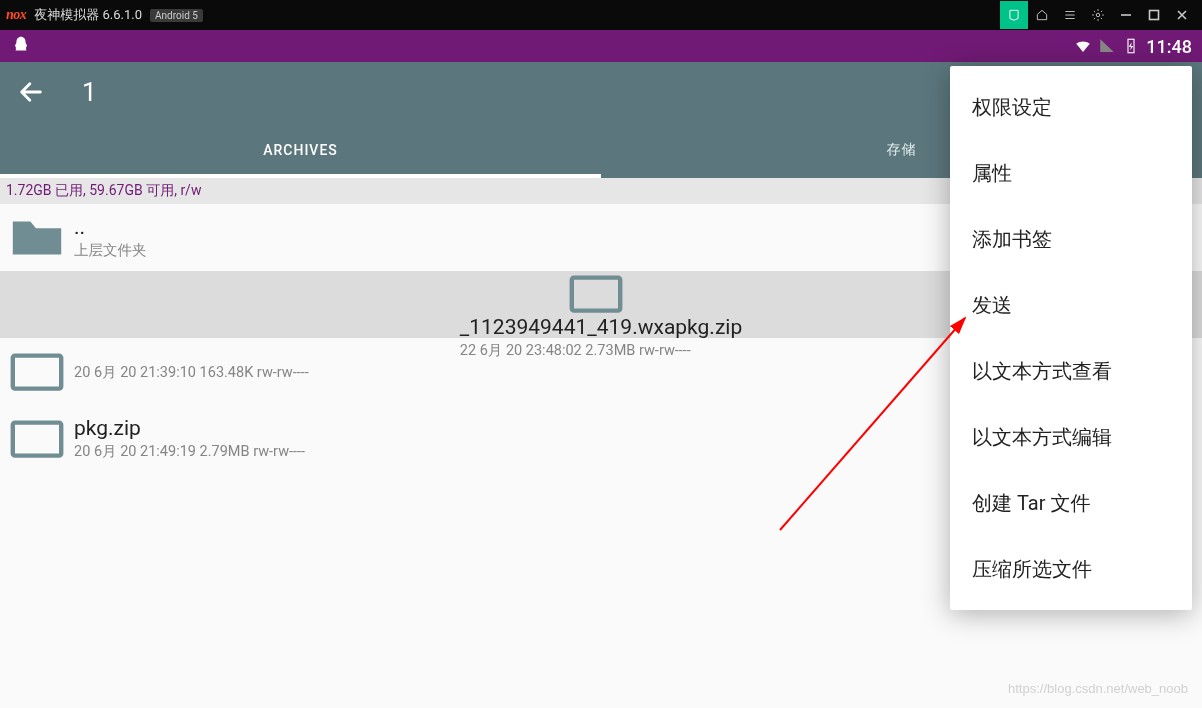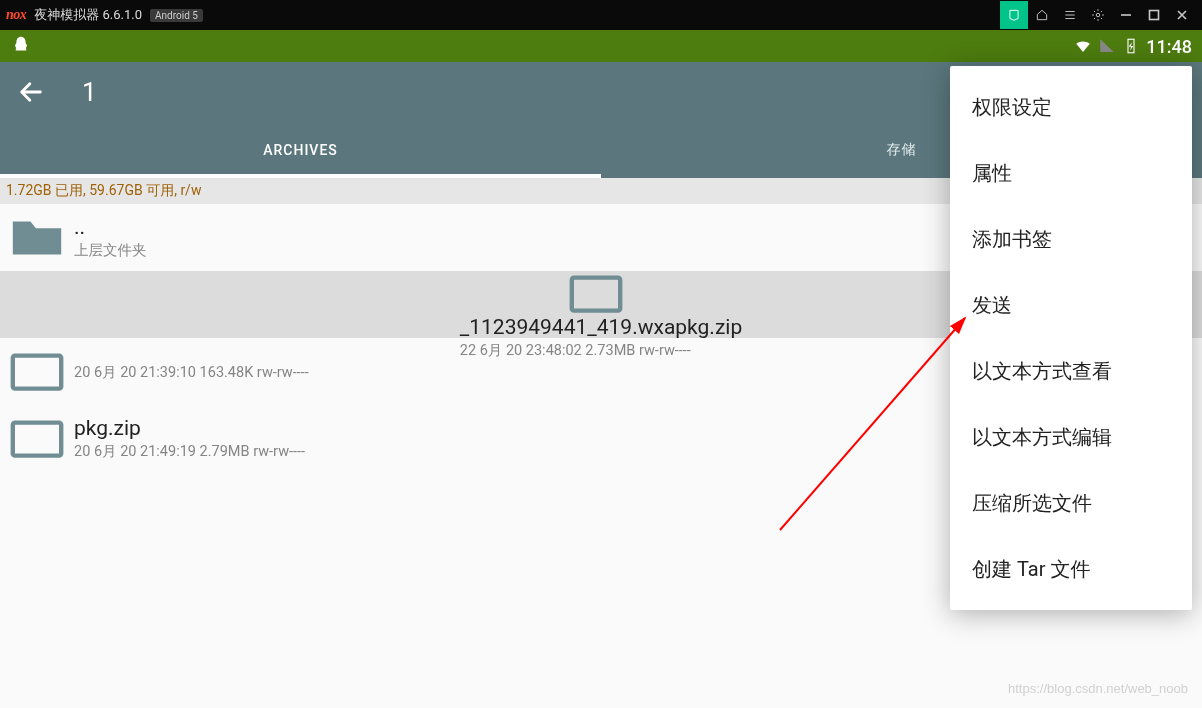--- a/index.html
+++ b/index.html
@@ -10,39 +10,39 @@
   .nox-logo { color: #ff4a2a; font-weight: 700; font-style: italic; font-size: 14px; margin-right: 8px; letter-spacing: -0.5px; font-family: Liberation Serif, serif; }
   .nox-title { color: #dcdcdc; font-size: 13px; }
   .nox-badge { background: #3a3a3a; color: #ccc; font-size: 10px; padding: 1px 5px; border-radius: 2px; margin-left: 8px; }
   .nox-spacer { flex: 1; }
   .nox-btn { width: 28px; height: 28px; display: flex; align-items: center; justify-content: center; color: #c8c8c8; }
   .nox-btn.green { background: #00c389; color: #fff; }
   .nox-btn svg { width: 14px; height: 14px; stroke: currentColor; fill: none; stroke-width: 1.6; }
   .nox-btn.win svg { width: 12px; height: 12px; }
 
   
-  .status-bar { height: 32px; background: #4d7c0f; display: flex; align-items: center; justify-content: space-between; padding: 0 10px; color: #fff; }
+  .status-bar { height: 32px; background: #701a75; display: flex; align-items: center; justify-content: space-between; padding: 0 10px; color: #fff; }
   .status-left { display: flex; align-items: center; }
   .status-right { display: flex; align-items: center; gap: 6px; font-size: 18px; font-weight: 500; }
   .status-right svg { width: 18px; height: 18px; }
 
   
   .app-header { height: 60px; background: #5b777d; display: flex; align-items: center; padding: 0 14px; color: #fff; }
   .header-title { font-size: 26px; font-weight: 400; margin-left: 34px; }
   .header-spacer { flex: 1; }
   .header-icon { width: 34px; height: 34px; display: flex; align-items: center; justify-content: center; }
 
   
   .tabs { height: 56px; background: #5b777d; display: flex; color: #e6efef; font-size: 14px; font-weight: 500; letter-spacing: 1px; }
   .tab { flex: 1; display: flex; align-items: center; justify-content: center; position: relative; }
   .tab.active { color: #fff; }
   .tab.active::after { content: ""; position: absolute; bottom: 0; left: 0; right: 0; height: 4px; background: #fff; }
 
   
-  .info-line { height: 26px; background: #e6e6e6; color: #a16207; font-size: 14px; padding: 2px 6px; display: flex; align-items: center; }
+  .info-line { height: 26px; background: #e6e6e6; color: #701a75; font-size: 14px; padding: 2px 6px; display: flex; align-items: center; }
 
   
   .file-list { background: #fafafa; height: calc(708px - 30px - 32px - 60px - 56px - 26px); overflow: hidden; }
   .row { height: 67px; display: flex; align-items: center; padding: 0 10px; border-bottom: 1px solid rgba(0,0,0,0); }
   .row.sel { background: #dcdcdc; flex-direction: column; }
   .row-icon { width: 54px; height: 44px; margin-right: 10px; flex-shrink: 0; }
   .row-text { display: flex; flex-direction: column; }
   .row-name { font-size: 21px; color: #222; }
   .row-meta { font-size: 14.5px; color: #858585; margin-top: 2px; }
   .row-meta span + span::before { content: "  "; }
@@ -192,22 +192,22 @@
   </div>
 </div>
 
 <div class="menu">
   <div class="menu-item">权限设定</div>
   <div class="menu-item">属性</div>
   <div class="menu-item">添加书签</div>
   <div class="menu-item">发送</div>
   <div class="menu-item">以文本方式查看</div>
   <div class="menu-item">以文本方式编辑</div>
+  <div class="menu-item">创建 Tar 文件</div>
   <div class="menu-item">压缩所选文件</div>
-  <div class="menu-item">创建 Tar 文件</div>
 </div>
 
 <svg class="arrow" width="220" height="230">
   <defs>
       <marker id="ah" markerWidth="10" markerHeight="10" refX="8" refY="3" orient="auto">
         <path d="M0 0L9 3L0 6z" fill="#ff0000"></path>
       </marker>
     </defs>
   <line x1="10" y1="220" x2="195" y2="8" stroke="#ff0000" stroke-width="2" marker-end="url(#ah)"></line>
 </svg>

